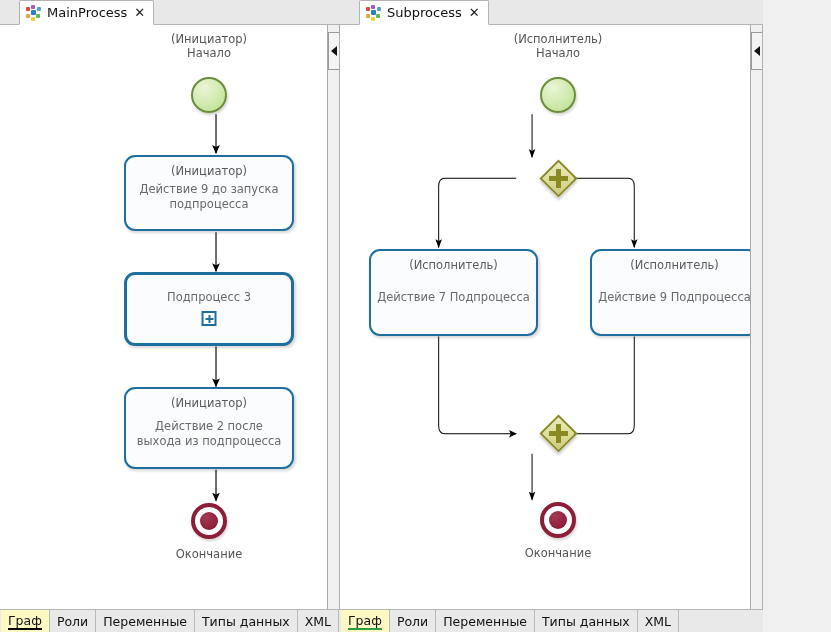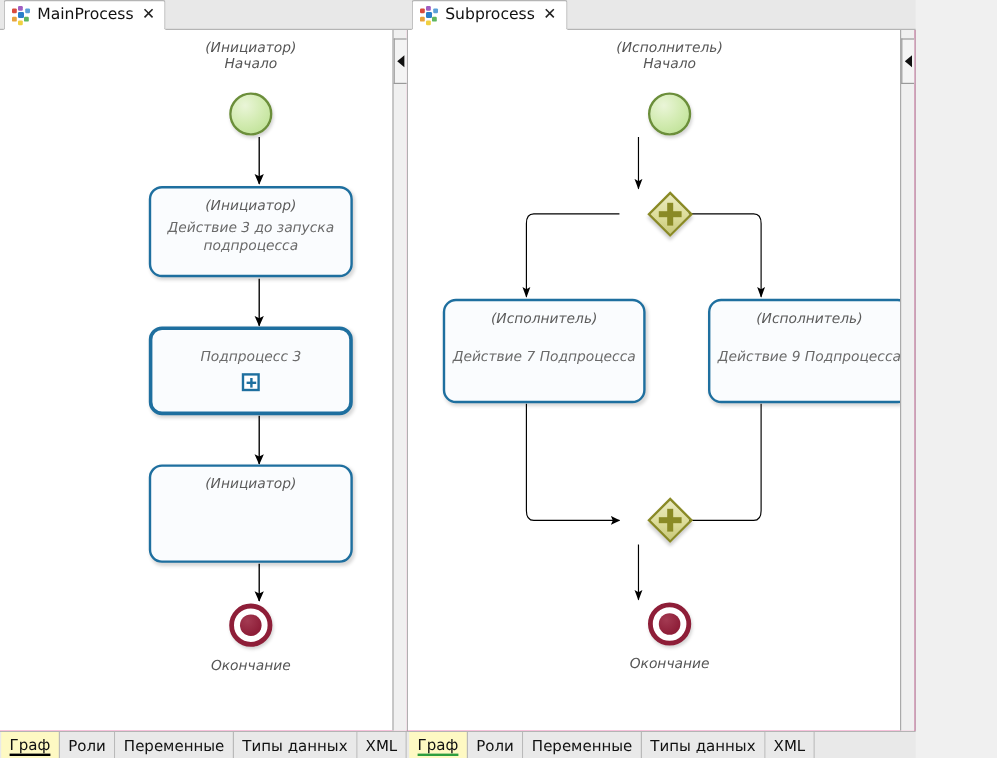--- a/index.html
+++ b/index.html
@@ -18,21 +18,21 @@
 
   
   .tabstrip {
     position: relative;
     height: 25px;
     background: #e8e8e8;
     border-bottom: 1px solid #b4b4b4;
     display: flex;
     align-items: flex-end;
     flex: 0 0 auto;
-    padding-left: 3px;
+    padding-left: 19px;
   }
   .tab {
     height: 25px;
     display: flex;
     align-items: center;
     gap: 6px;
     padding: 0 7px 0 6px;
     background: #ffffff;
     border: 1px solid #b4b4b4;
     border-bottom: 1px solid #ffffff;
@@ -45,21 +45,21 @@
     font-size: 13px; color: #222; line-height: 1;
     padding: 0 1px; cursor: pointer;
     font-family: "DejaVu Sans", sans-serif;
   }
   .tab-icon { width: 15px; height: 15px; position: relative; flex: 0 0 auto; }
   .tab-icon i {
     position: absolute; width: 4px; height: 4px; border-radius: 1px; display: block;
   }
 
   
-  .canvas-wrap { position: relative; flex: 1 1 auto; background: #ec4899; border-right: 1px solid #b0b0b0; overflow: hidden; font-style: italic; }
+  .canvas-wrap { position: relative; flex: 1 1 auto; background: #fde047; border-right: 1px solid #b0b0b0; overflow: hidden; }
   .panel-left .canvas-wrap { border-left: 0; }
   .canvas { position: absolute; inset: 0; background: #ffffff; }
 
   .collapse-handle {
     position: absolute;
     right: 0; top: 0;
     width: 12px; height: 100%;
     background: #f0f0f0;
     border-left: 1px solid #aaa;
   }
@@ -224,30 +224,31 @@
             <line x1="209" y1="321" x2="209" y2="361"></line>
             <line x1="209" y1="444" x2="209" y2="475"></line>
           </g>
         </svg>
 
         <div class="lbl" style="left:129px; top:7px; width:160px;"><span>(Инициатор)</span><br><span>Начало</span></div>
         <div class="node start-ev" style="left:191px; top:52px;"></div>
 
         <div class="task" style="left:124px; top:130px; width:170px; height:76px;">
           <div class="role">(Инициатор)</div>
-          <div class="tname" style="top:56%;">Действие 3 до запуска подпроцесса</div>
+          <div class="tname" style="top:56%;">Действие 9 до запуска подпроцесса</div>
         </div>
 
         <div class="task subproc" style="left:124px; top:247px; width:170px; height:74px; border-width:3px;">
           <div class="tname" style="top:32%;">Подпроцесс 3</div>
           <div class="subproc-marker" style="bottom:17px;"></div>
         </div>
 
         <div class="task" style="left:124px; top:362px; width:170px; height:82px;">
           <div class="role">(Инициатор)</div>
+          <div class="tname" style="top:58%;">Действие 2 после выхода из подпроцесса</div>
         </div>
 
         <div class="node end-ev" style="left:191px; top:478px;"></div>
         <div class="lbl" style="left:129px; top:522px; width:160px;"><span>Окончание</span></div>
 
       </div>
 
       <div class="collapse-handle">
         <div class="collapse-btn">
           <span class="tri-left"></span>

